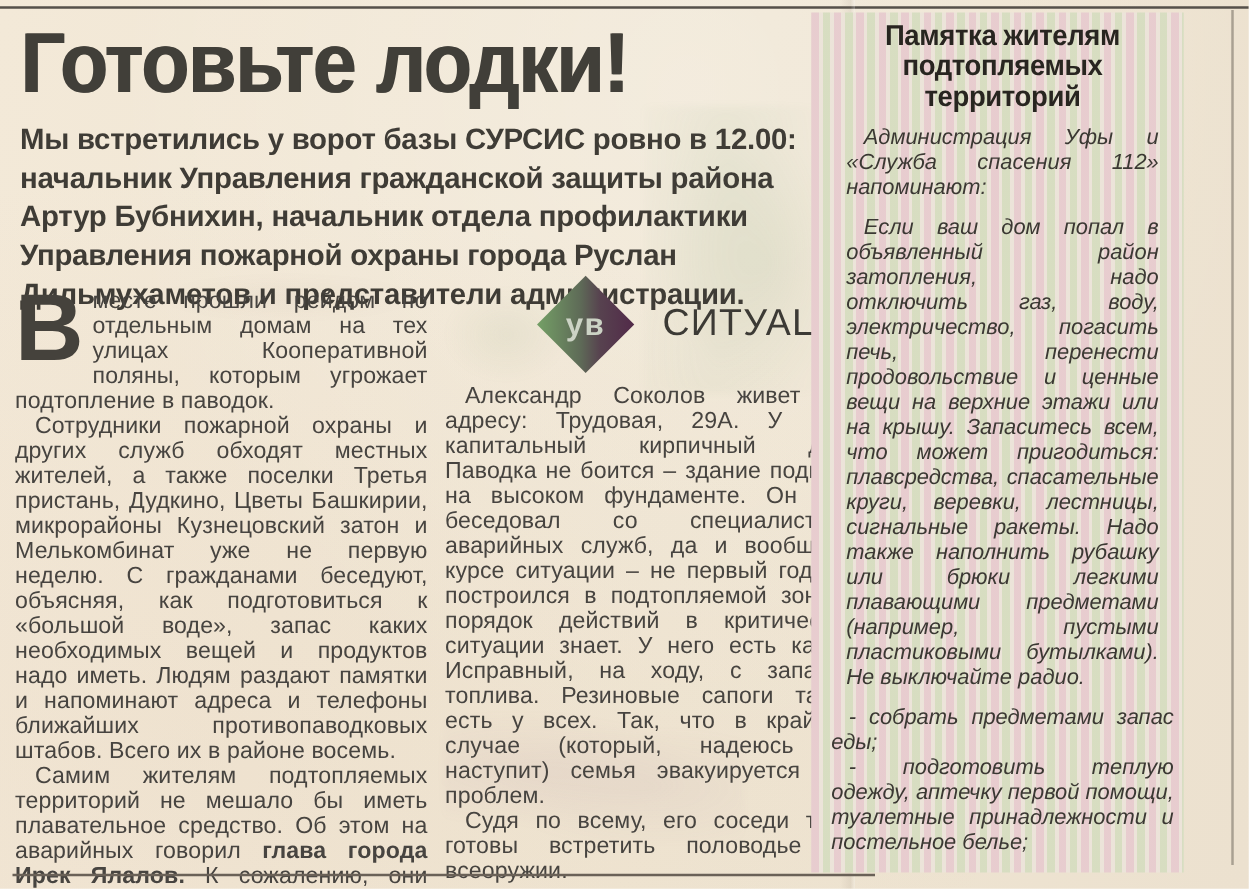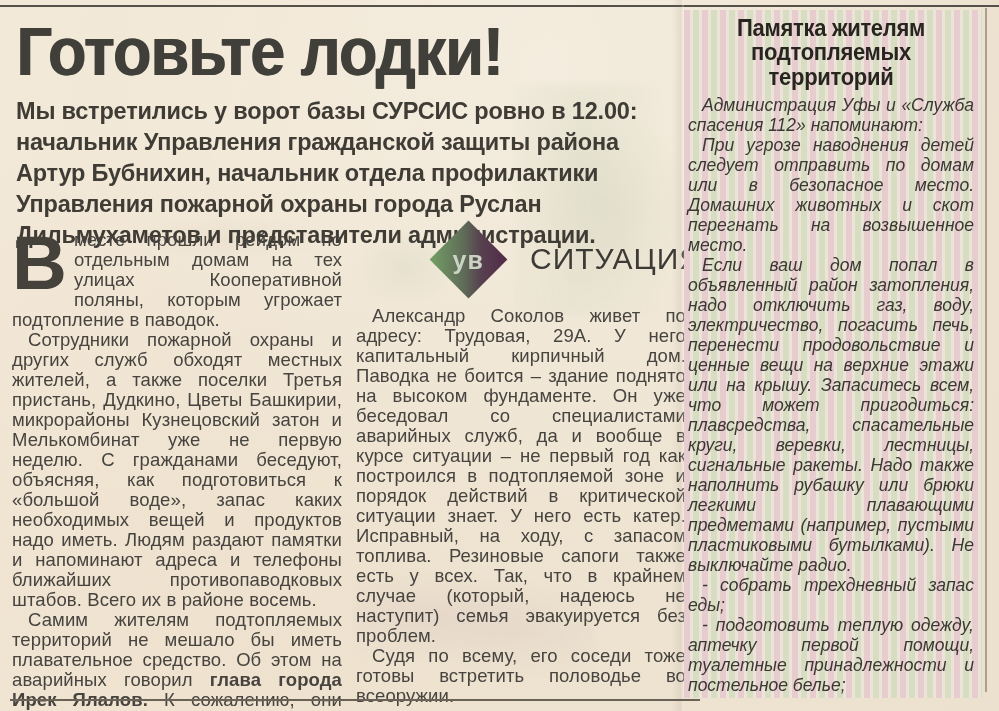--- a/index.html
+++ b/index.html
@@ -50,36 +50,36 @@
     width:55px;height:55px;transform:rotate(45deg);
     background:linear-gradient(45deg,#74a066 0%,#5e6a57 45%,#57424f 65%,#522a49 100%);
     display:flex;align-items:center;justify-content:center;
   }
   .diamond span{transform:rotate(-45deg);font-size:25px;font-weight:bold;
     color:#ccd3c5;letter-spacing:1px;}
   .rubric-label{font-size:30px;color:#3c3a35;letter-spacing:1px;margin-left:22px;}
 
   
   .sidebar{
-    position:absolute;left:684px;top:10px;width:298px;height:688px;
+    position:absolute;left:649px;top:10px;width:298px;height:688px;
     background:
       repeating-linear-gradient(90deg,
         rgba(224,168,192,0.38) 0 6px,
         rgba(236,229,220,0.30) 6px 9px,
         rgba(182,212,156,0.38) 9px 15px,
         rgba(236,229,220,0.30) 15px 18px),
       #ece3d8;
-    box-sizing:border-box;padding:6px 8px 0 4px;
+    box-sizing:border-box;padding:6px 8px 0 16px;
   }
   .sidebar-title{margin:2px 0 8px 0;text-align:center;
     font-size:22px;font-weight:bold;line-height:23px;color:#282520;
     letter-spacing:-0.3px;transform:scaleY(1.05);}
   .sidebar-body{font-style:italic;font-size:17.5px;line-height:20px;
     text-align:justify;color:#3b3833;}
-  .sidebar-body p{margin:0;text-indent:14px;}
+  .sidebar-body p{margin:12px;text-indent:14px;}
   .sidebar-body .li{margin:0;text-indent:14px;}
 
   
   .ghost{position:absolute;filter:blur(3px);pointer-events:none;}
   .g1{left:515px;top:85px;width:165px;height:230px;opacity:.5;
     background:
       radial-gradient(ellipse at 40% 20%, rgba(120,160,110,0.18), transparent 60%),
       radial-gradient(ellipse at 60% 55%, rgba(110,150,100,0.16), transparent 55%),
       radial-gradient(ellipse at 35% 85%, rgba(130,160,120,0.14), transparent 60%);}
   .g2{left:350px;top:225px;width:110px;height:85px;opacity:.5;
@@ -125,22 +125,21 @@
 
   </div>
 </div>
 
 <div class="fold"></div>
 
 <aside class="sidebar">
   <h2 class="sidebar-title"><span>Памятка жителям</span><br><span>подтопляемых территорий</span></h2>
   <div class="sidebar-body">
     <p>Администрация Уфы и «Служба спасения 112» напоминают:</p>
-    <p>При угрозе наводнения детей следует отправить по домам или в безопасное место. Домашних животных и скот перегнать на возвышенное место.</p>
     <p>Если ваш дом попал в объявленный район затопления, надо отключить газ, воду, электричество, погасить печь, перенести продовольствие и ценные вещи на верхние этажи или на крышу. Запаситесь всем, что может пригодиться: плавсредства, спасательные круги, веревки, лестницы, сигнальные ракеты. Надо также наполнить рубашку или брюки легкими плавающими предметами (например, пустыми пластиковыми бутылками). Не выключайте радио.</p>
-    <p class="li">- собрать трехдневный запас еды;</p>
+    <p class="li">- собрать предметами запас еды;</p>
     <p class="li">- подготовить теплую одежду, аптечку первой помощи, туалетные принадлежности и постельное белье;</p>
 
   </div>
 </aside>
 
 <div class="rule-bottom"></div>
 <div class="rule-right"></div>
 
 </body></html>

